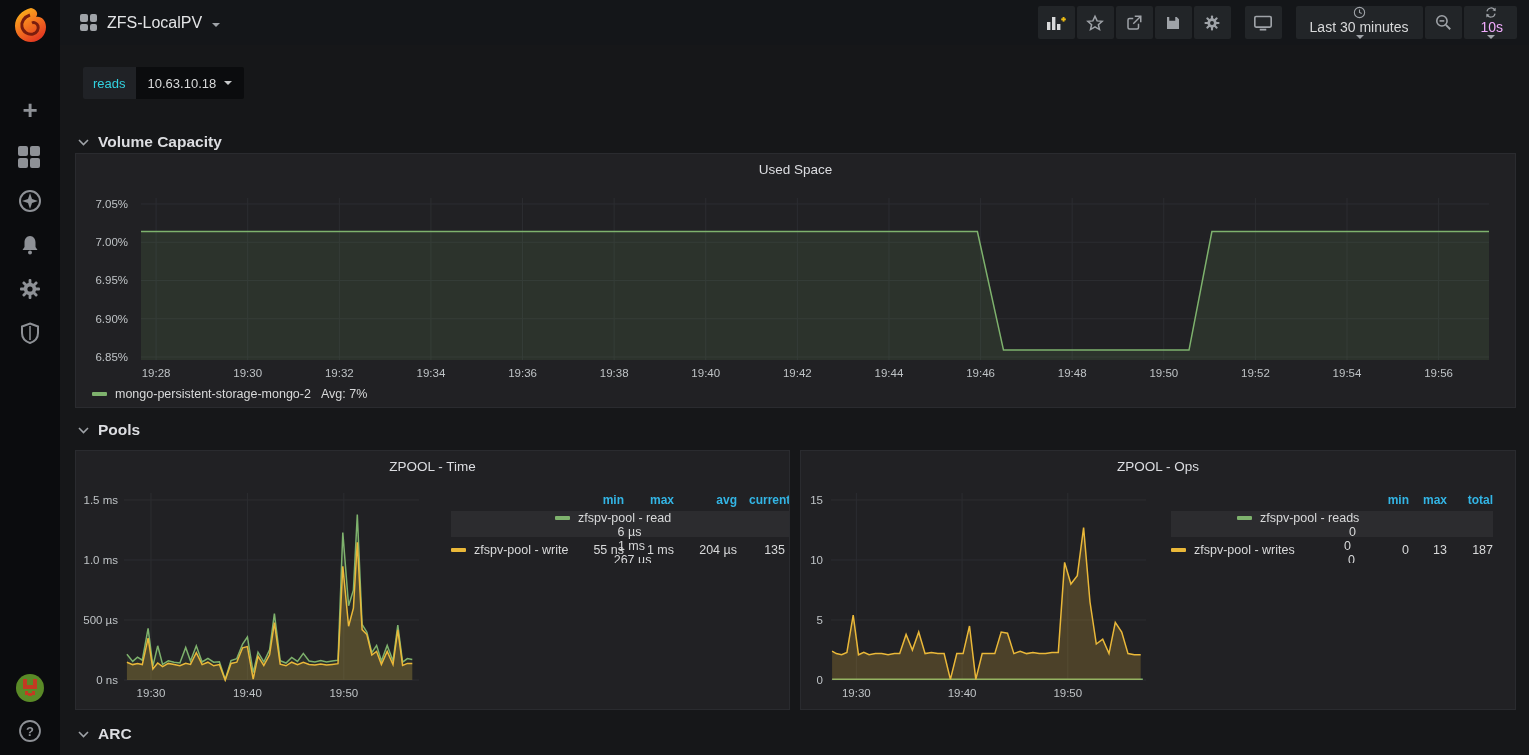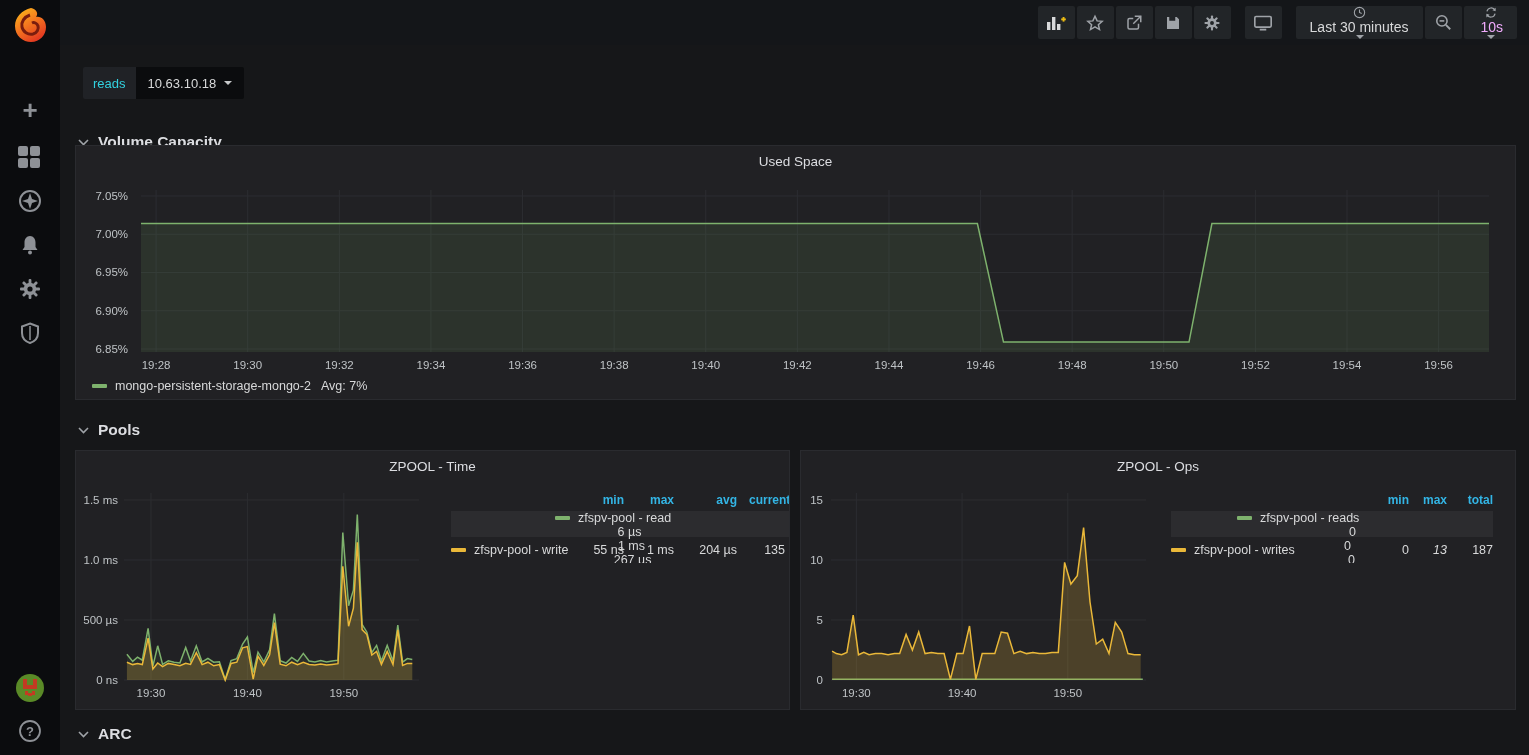--- a/index.html
+++ b/index.html
@@ -45,21 +45,21 @@
   .var-label { background:#202226; color:#32d1df; font-size:13px; display:flex; align-items:center; padding:0 10px; border-radius:2px 0 0 2px; }
   .var-value { background:#0b0c0e; color:#d8d9da; font-size:13px; display:flex; align-items:center; gap:8px; padding:0 12px; border-radius:0 2px 2px 0; cursor:pointer; }
   .var-value .caret { color:#c7c9cb; }
 
   .section-head { position:absolute; left:18px; height:22px; display:flex; align-items:center; gap:9px; cursor:pointer; }
   .section-head svg { display:block; }
   .section-label { font-size:15.5px; font-weight:bold; color:#dcdde1; }
   .sh-vc { top:86px; } .sh-pools { top:374px; } .sh-arc { top:678px; }
 
   .panel { position:absolute; background:#212124; border:1px solid #2a2b2f; overflow:hidden; }
-  .panel-1 { left:15px; top:100px; width:1441px; height:255px; }
+  .panel-1 { left:15px; top:108px; width:1441px; height:255px; }
   .panel-2 { left:15px; top:405px; width:715px; height:260px; }
   .panel-3 { left:740px; top:405px; width:716px; height:260px; }
   .panel-title { height:30px; display:flex; align-items:center; justify-content:center; font-size:13.5px; font-weight:500; color:#dcdde1; cursor:pointer; }
   .chart-mount { position:absolute; left:0; top:30px; }
   svg text.tick { fill:#bfc3c6; font-size:11.5px; font-family:"Liberation Sans", sans-serif; }
 
   
   .legend-inline { position:absolute; left:16px; bottom:6px; display:flex; align-items:center; font-size:12.5px; color:#d8d9da; }
   .dash { display:inline-block; width:15px; height:4px; border-radius:1px; margin-right:8px; flex:none; }
   .legend-stat { margin-left:10px; }
@@ -143,20 +143,30 @@
   </div>
   <div class="side-ic ic-help">
     <svg width="24" height="24" viewBox="0 0 24 24">
         <circle cx="12" cy="12" r="10" fill="none" stroke="#8e9196" stroke-width="1.8"></circle>
         <text x="12" y="16.5" text-anchor="middle" font-size="13" font-weight="bold" fill="#8e9196" font-family="Liberation Sans, sans-serif">?</text>
       </svg>
   </div>
 </div>
 
 <div class="navbar">
+  <div class="nav-left">
+    <div class="nav-title-icon grid-icon" style="width:17px;height:17px;">
+        <i></i>
+        <i></i>
+        <i></i>
+        <i></i>
+      </div>
+    <span class="nav-title">ZFS-LocalPV</span>
+    <span class="caret nav-title-caret"></span>
+  </div>
   <div class="nav-right">
     <div class="nbtn">
       <svg width="20" height="18" viewBox="0 0 20 18">
         <rect x="1" y="8" width="3.4" height="8" fill="#d8d9da"></rect>
         <rect x="6" y="3" width="3.4" height="13" fill="#d8d9da"></rect>
         <rect x="11" y="10" width="3.4" height="6" fill="#d8d9da"></rect>
         <rect x="15.2" y="4.4" width="4.6" height="1.9" fill="#ecbb13"></rect>
         <rect x="16.6" y="3" width="1.9" height="4.6" fill="#ecbb13"></rect>
       </svg>
     </div>
@@ -393,21 +403,21 @@
           <span class="lg-cell" style="width: 48px;">0</span>
           <span class="lg-cell" style="width: 38px;">0</span>
           <span class="lg-cell" style="width: 46px;">0</span>
         </div>
         <div class="lg-row">
           <span class="lg-name" style="width: 190px;">
             <span class="dash" style="background: rgb(234, 184, 57);"></span>
             <span>zfspv-pool - writes</span>
           </span>
           <span class="lg-cell" style="width: 48px;">0</span>
-          <span class="lg-cell" style="width: 38px; font-style: italic;">13</span>
+          <span class="lg-cell" style="width: 38px;">13</span>
           <span class="lg-cell" style="width: 46px;">187</span>
         </div>
       </div>
   </div>
 
   <div class="section-head sh-arc">
     <svg width="11" height="7" viewBox="0 0 11 7">
         <polyline points="1,1 5.5,5.5 10,1" fill="none" stroke="#9fa3a8" stroke-width="1.6"></polyline>
       </svg>
     <span class="section-label">ARC</span>

